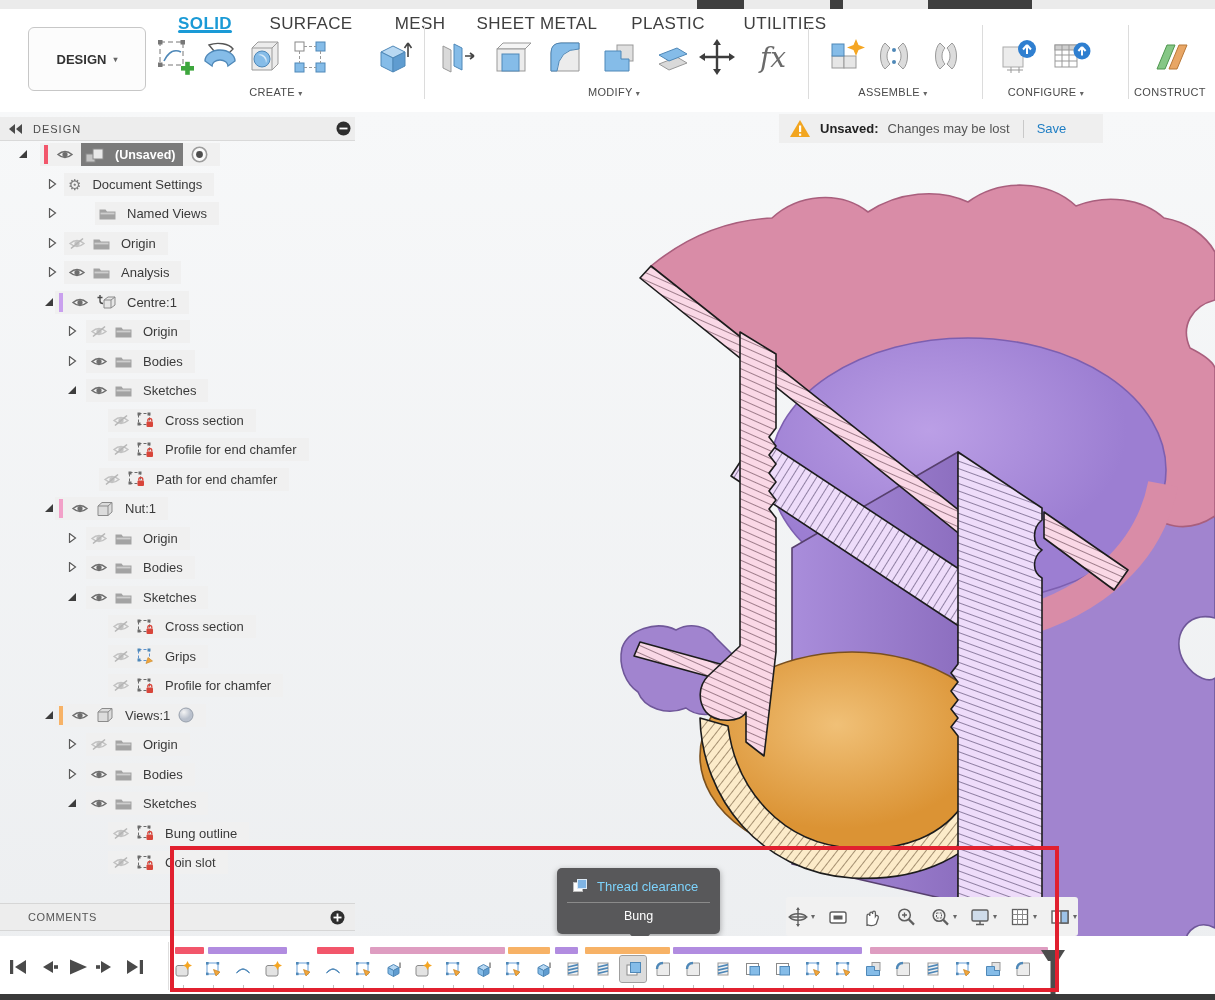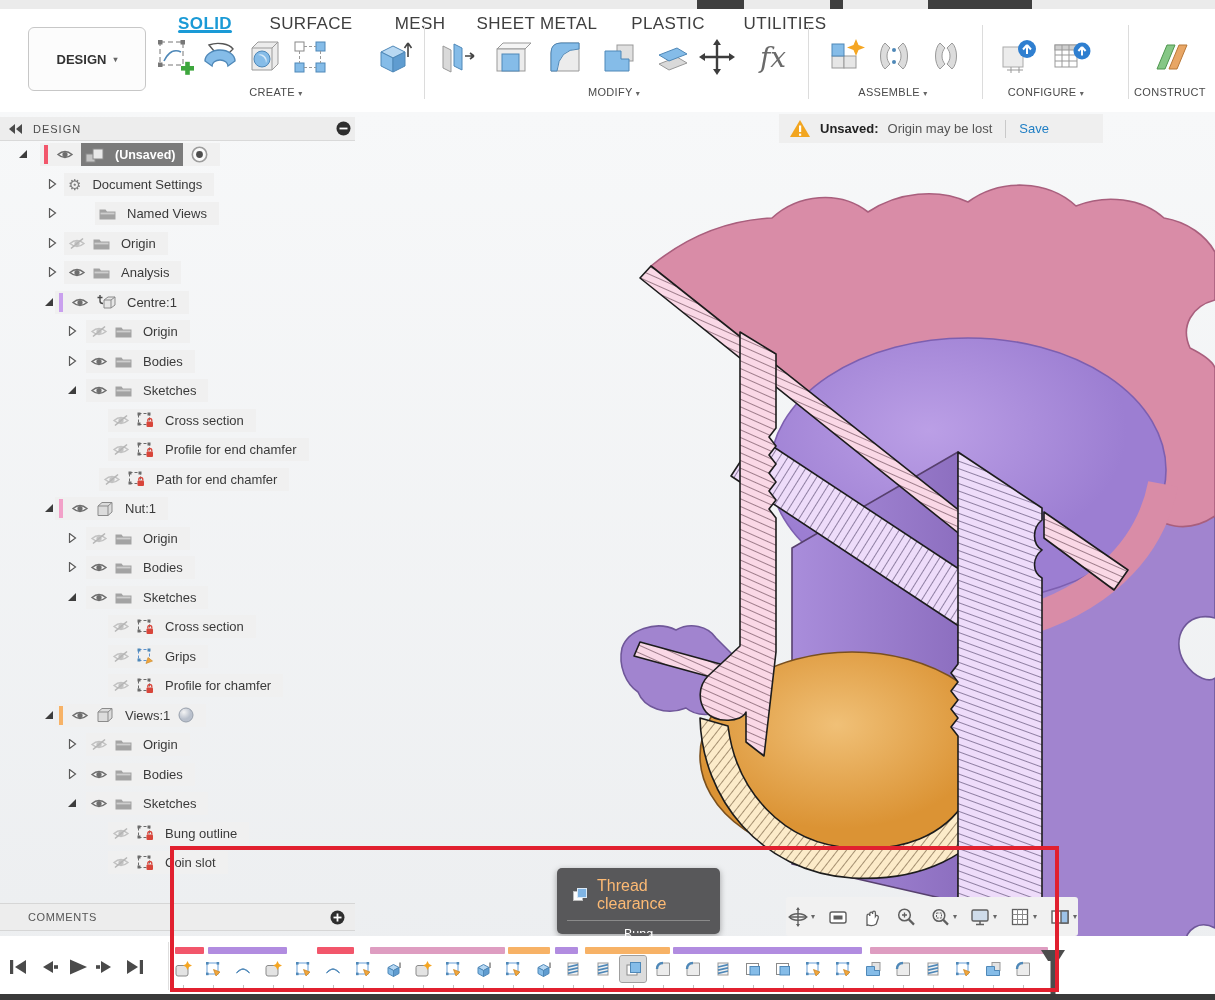--- a/index.html
+++ b/index.html
@@ -55,21 +55,21 @@
   .pbbtn{top:22px;width:24px;height:18px;cursor:pointer;display:flex;align-items:center;justify-content:center;}
   .gbar{top:11px;height:7px;position:absolute;border-radius:1px;}
   .tlicon{top:20px;width:26px;height:26px;display:flex;align-items:center;justify-content:center;cursor:pointer;border-radius:2px;}
   .tlicon.sel{background:#dcdcdc;outline:1px solid #9f9f9f;}
   #ruler{left:176px;top:54px;width:870px;height:1px;background:#c2c2c2;}
   .tick{position:absolute;top:49px;width:1px;height:5px;background:#c2c2c2;}
   #playhead{left:1040px;top:14px;width:26px;height:44px;}
   
   #tooltip{left:557px;top:868px;width:163px;height:66px;background:#58585a;border-radius:5px;box-shadow:0 2px 6px rgba(0,0,0,.35);}
   #tooltip .trow1{display:flex;align-items:center;gap:8px;padding:9px 0 7px 14px;}
-  #tooltip .tt{color:#fdba74;font-size:16px;}
+  #tooltip .tt{color:#7dd3fc;font-size:13px;}
   #tooltip .tdv{height:1px;background:#8a8a8a;margin:0 10px;}
   #tooltip .tc{color:#fff;font-size:12.5px;text-align:center;padding-top:6px;}
   #ttarrow{left:629px;top:933px;width:0;height:0;border-left:11px solid transparent;border-right:11px solid transparent;border-top:13px solid #58585a;}
   
   #redrect{left:170px;top:846px;width:889px;height:146px;border:4px solid #e1202f;box-sizing:border-box;pointer-events:none;z-index:50;}
   #bottomedge{left:0;top:994px;width:1215px;height:6px;background:#3a3a3a;}
   svg{display:block;}
 </style>
 </head>
 <body>
@@ -335,21 +335,21 @@
 
 <div id="banner" class="abs">
   <span>
         <svg width="22" height="19">
           <polygon points="11,1 21,18 1,18" fill="#f2a51f"></polygon>
           <rect x="10" y="6.5" width="2.2" height="6.5" fill="#fff"></rect>
           <rect x="10" y="14.6" width="2.2" height="2.2" fill="#fff"></rect>
         </svg>
       </span>
   <span class="bt">Unsaved:</span>
-  <span class="bm">Origin may be lost</span>
+  <span class="bm">Changes may be lost</span>
   <span class="bdiv"></span>
   <span class="bs">Save</span>
 </div>
 
 <div id="bheader" class="abs">
   <span style="margin-left:9px;">
         <svg width="14" height="10">
           <polygon points="6,0 6,10 0,5" fill="#4a4a4a"></polygon>
           <polygon points="13,0 13,10 7,5" fill="#4a4a4a"></polygon>
         </svg>

